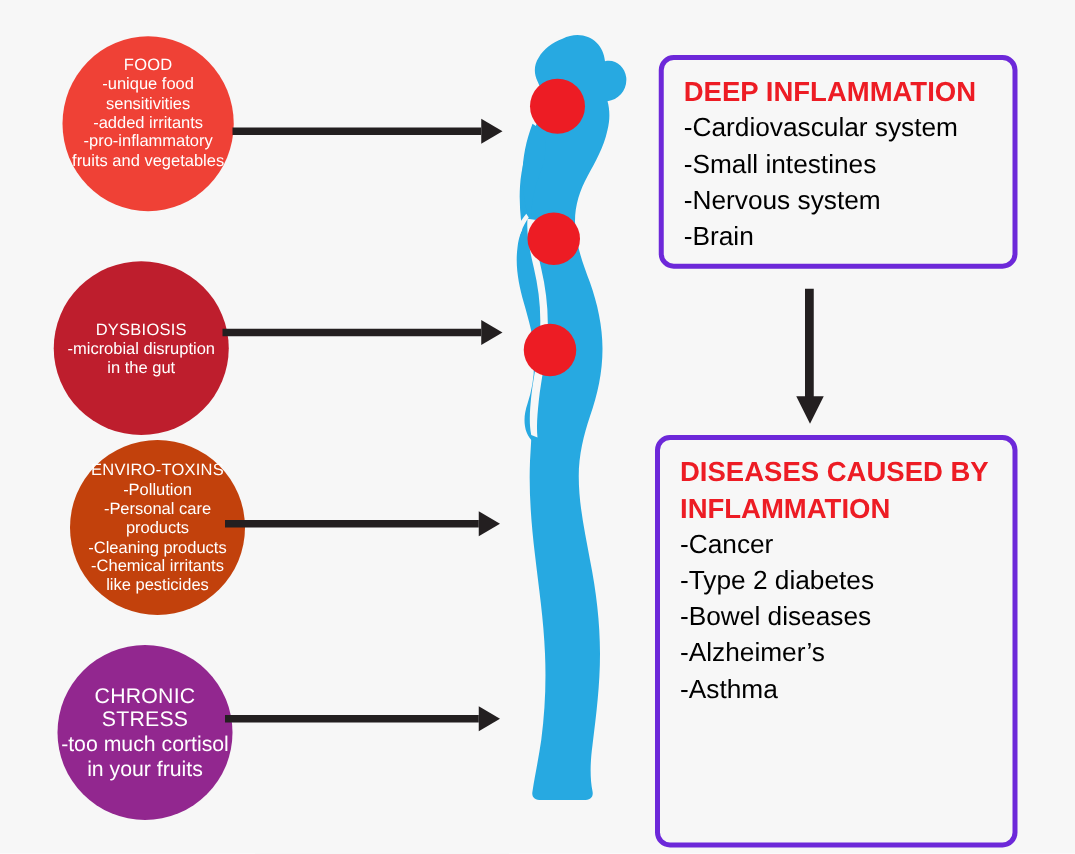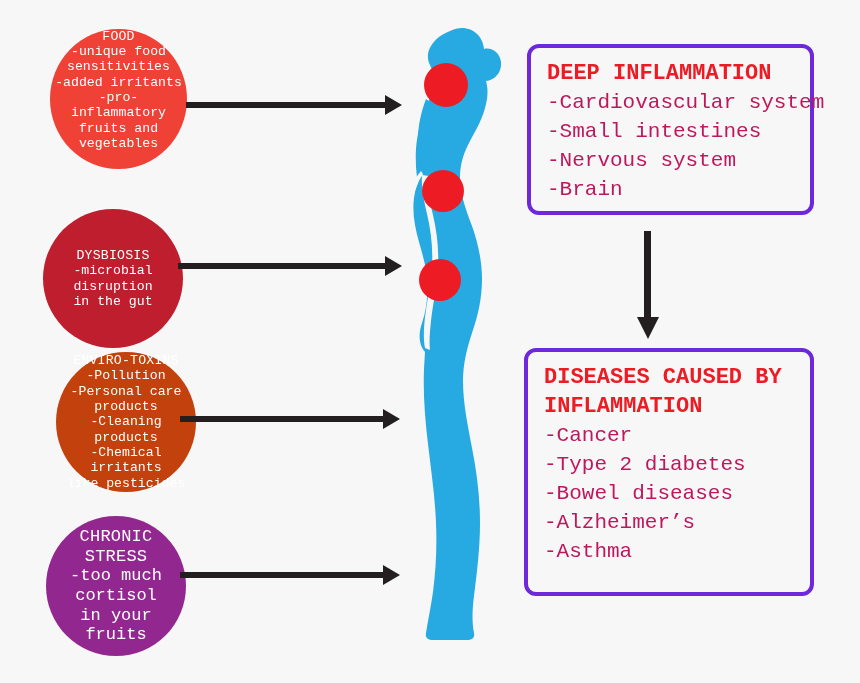--- a/index.html
+++ b/index.html
@@ -6,21 +6,21 @@
     margin: 0;
     padding: 0;
     background: #ffffff;
   }
   #canvas {
     position: relative;
     width: 860px;
     height: 683px;
     background: #f7f7f7;
     overflow: hidden;
-    font-family: Liberation Mono, monospace;
+    font-family: Liberation Sans, sans-serif;
   }
 
   
   .cause-circle {
     position: absolute;
     border-radius: 50%;
     display: flex;
     align-items: center;
     justify-content: center;
     color: #ffffff;
@@ -128,33 +128,33 @@
     font-size: 22px;
     line-height: 1.28;
     margin: 0 0 1px 0;
   }
   .box-list {
     list-style: none;
     margin: 0;
     padding: 0;
   }
   .box-list li {
-    color: #be185d;
+    color: #000000;
     font-size: 21px;
     line-height: 1.38;
     white-space: nowrap;
   }
 
   #box-deep {
     left: 527px; top: 44px;
     width: 287px; height: 171px;
   }
   #box-diseases {
     left: 524px; top: 348px;
-    width: 290px; height: 248px;
+    width: 290px; height: 330px;
   }
 
   
   #arrow-vertical {
     position: absolute;
     left: 637px;
     top: 231px;
     width: 22px;
     height: 108px;
   }

